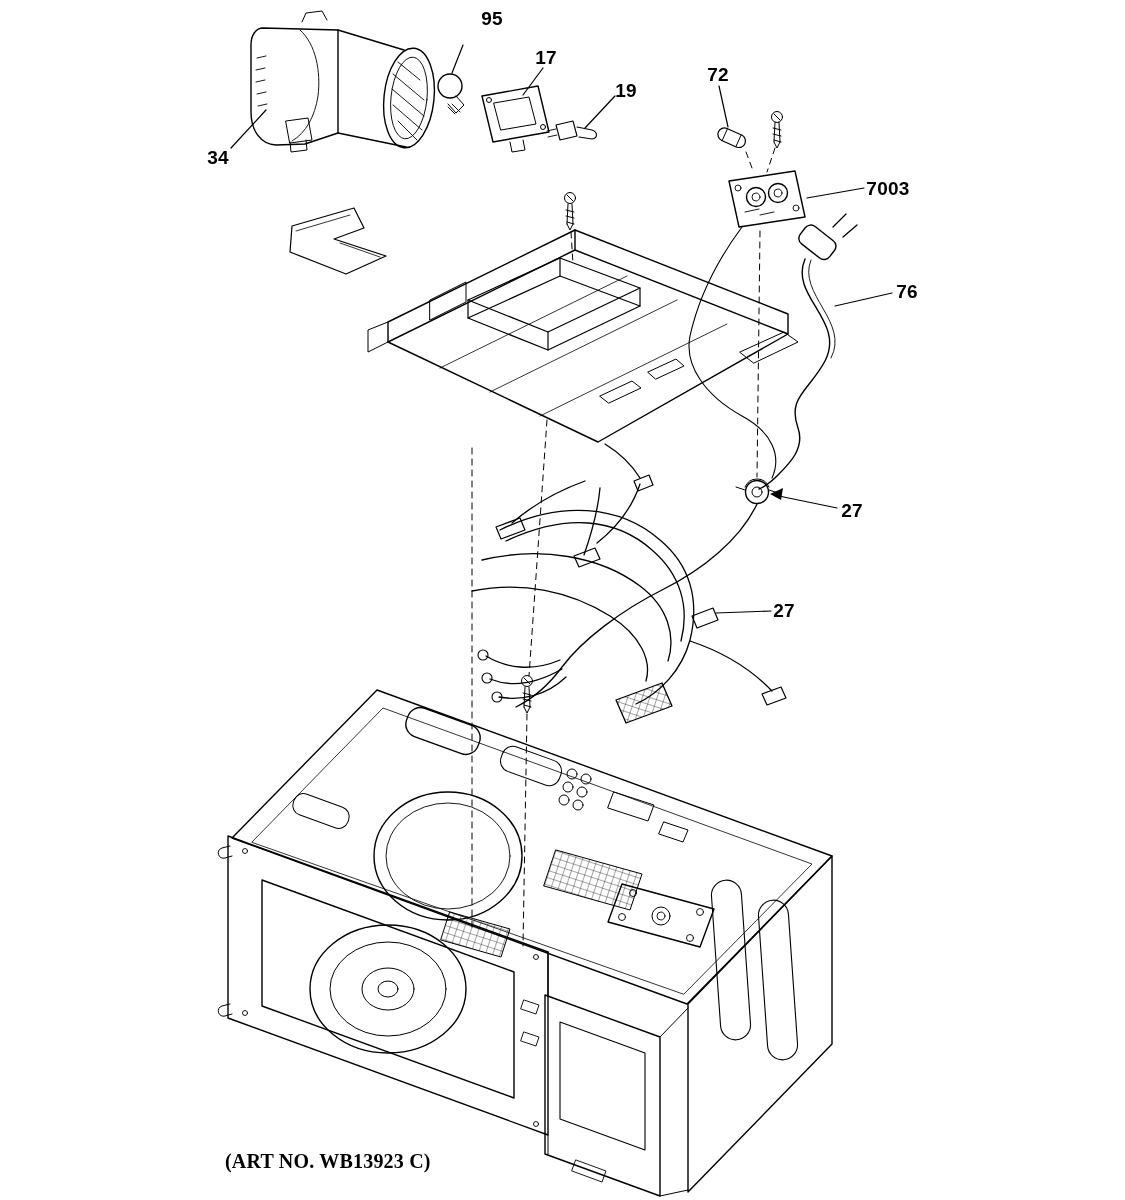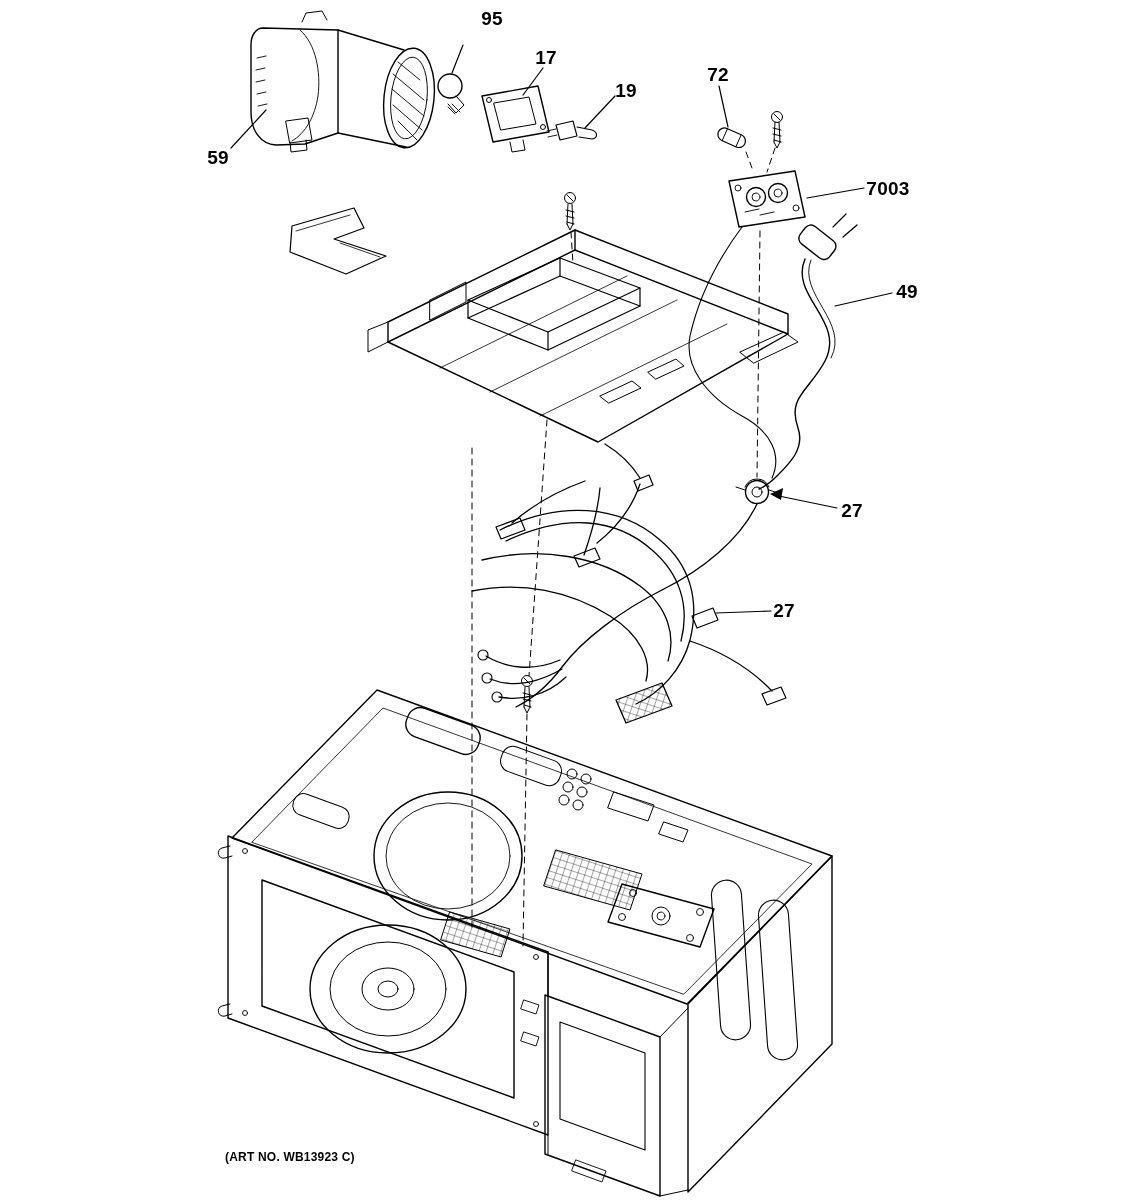--- a/index.html
+++ b/index.html
@@ -8,21 +8,21 @@
     position:relative; width:1125px; height:1200px; background:#fff; overflow:hidden;
   }
   .canvas svg { position:absolute; left:0; top:0; }
   .labels-layer { position:absolute; left:0; top:0; width:100%; height:100%; pointer-events:none; }
   .part-label {
     position:absolute; transform:translate(-50%,-50%);
     font-weight:bold; font-size:19px; color:#000; letter-spacing:.3px; white-space:nowrap;
   }
   .art-no {
     position:absolute; left:225px; top:1150px;
-    font-weight:bold; font-size:12px; color:#000; letter-spacing:.2px;
+    font-weight:bold; font-size:20px; color:#000; letter-spacing:.2px;font-family:Liberation Serif, serif;
   }
 </style>
 </head>
 <body>
 
 <div class="canvas">
 
   <svg viewBox="0 0 1125 1200" width="1125" height="1200" stroke="#000" fill="none" stroke-width="1.4" stroke-linecap="round" stroke-linejoin="round">
 
     <defs>
@@ -229,21 +229,21 @@
       <polygon points="770,494 783,488 781,500" fill="#000" stroke="none"></polygon>
       <path d="M771,611 L716,613"></path>
     </g>
   </svg>
 
   <div class="labels-layer">
       <div class="part-label" style="left: 464px; top: 19px; margin-left: 28px;">95</div>
       <div class="part-label" style="left: 546px; top: 58px;">17</div>
       <div class="part-label" style="left: 626px; top: 91px;">19</div>
       <div class="part-label" style="left: 718px; top: 75px;">72</div>
-      <div class="part-label" style="left: 218px; top: 158px;">59</div>
+      <div class="part-label" style="left: 218px; top: 158px;">34</div>
       <div class="part-label" style="left: 888px; top: 189px;">7003</div>
-      <div class="part-label" style="left: 907px; top: 292px;">49</div>
+      <div class="part-label" style="left: 907px; top: 292px;">76</div>
       <div class="part-label" style="left: 852px; top: 511px;">27</div>
       <div class="part-label" style="left: 784px; top: 611px;">27</div>
     </div>
 
   <div class="art-no">(ART NO. WB13923 C)</div>
 </div>
 
 </body></html>

